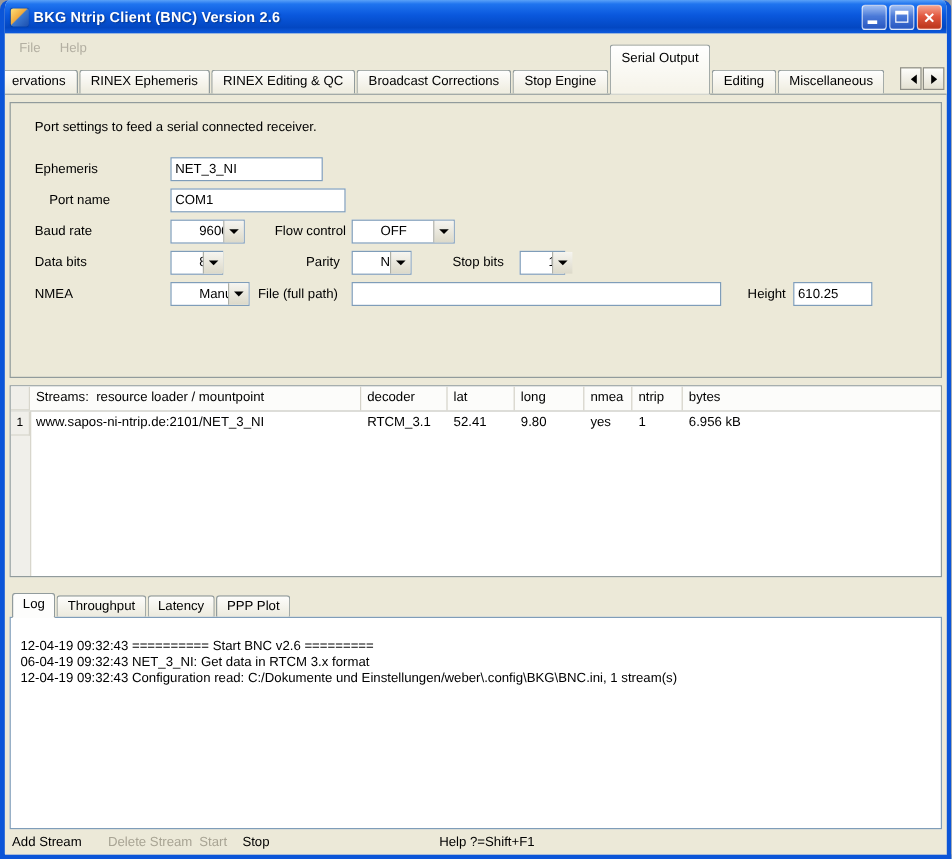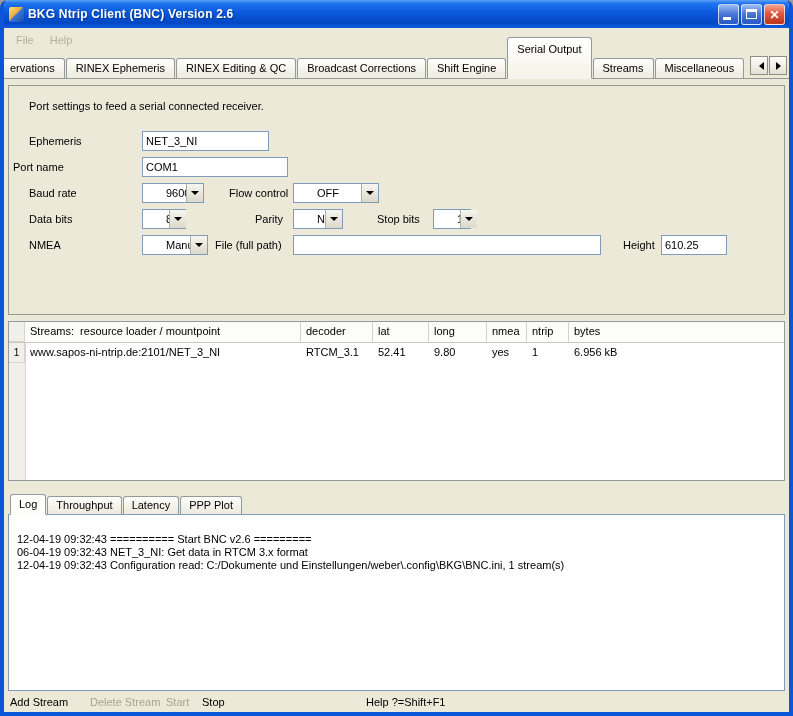--- a/index.html
+++ b/index.html
@@ -63,21 +63,21 @@
   .arr-left,.arr-right{position:absolute;top:5px;width:0;height:0;border:4px solid transparent;}
   .arr-left{left:4px;border-right:5px solid #000;}
   .arr-right{left:6px;border-left:5px solid #000;}
   
   .form-panel{
     position:relative;margin:6px 4px 0 4px;height:230px;box-sizing:border-box;
     border:1px solid #919b9c;background:#ece9d8;
   }
   .flabel{position:absolute;font-size:11px;color:#000;white-space:nowrap;}
   .pos-desc{left:20px;top:14px;}
-  .lbl-mount{left:20px;top:49px;}   .lbl-port{left:4px;top:75px;}
+  .lbl-mount{left:20px;top:49px;}   .lbl-port{left:32px;top:75px;}
   .lbl-baud{left:20px;top:101px;}   .lbl-flow{left:220px;top:101px;}
   .lbl-databits{left:20px;top:127px;} .lbl-parity{left:246px;top:127px;} .lbl-stop{left:368px;top:127px;}
   .lbl-nmea{left:20px;top:153px;}   .lbl-file{left:206px;top:153px;}    .lbl-height{left:614px;top:153px;}
   .tinput{
     position:absolute;box-sizing:border-box;height:20px;font-size:11px;
     font-family:"Liberation Sans",sans-serif;
     border:1px solid #7f9db9;background:#fff;padding:0 3px;outline:none;
   }
   .fld-mount{left:133px;top:45px;width:127px;}
   .fld-port{left:133px;top:71px;width:146px;}
@@ -172,23 +172,23 @@
   <div class="menubar">
     <span class="menu-item">File</span>
     <span class="menu-item">Help</span>
   </div>
 
   <div class="tabbar">
     <div class="tab clipped">ervations</div>
     <div class="tab">RINEX Ephemeris</div>
     <div class="tab">RINEX Editing &amp; QC</div>
     <div class="tab">Broadcast Corrections</div>
-    <div class="tab">Shift Engine</div>
+    <div class="tab">Stop Engine</div>
     <div class="tab selected">Serial Output</div>
-    <div class="tab">Streams</div>
+    <div class="tab">Editing</div>
     <div class="tab">Miscellaneous</div>
     <div class="tab-scrolls">
       <div class="scroll-btn">
           <span class="arr-left"></span>
         </div>
       <div class="scroll-btn">
           <span class="arr-right"></span>
         </div>
     </div>
   </div>

